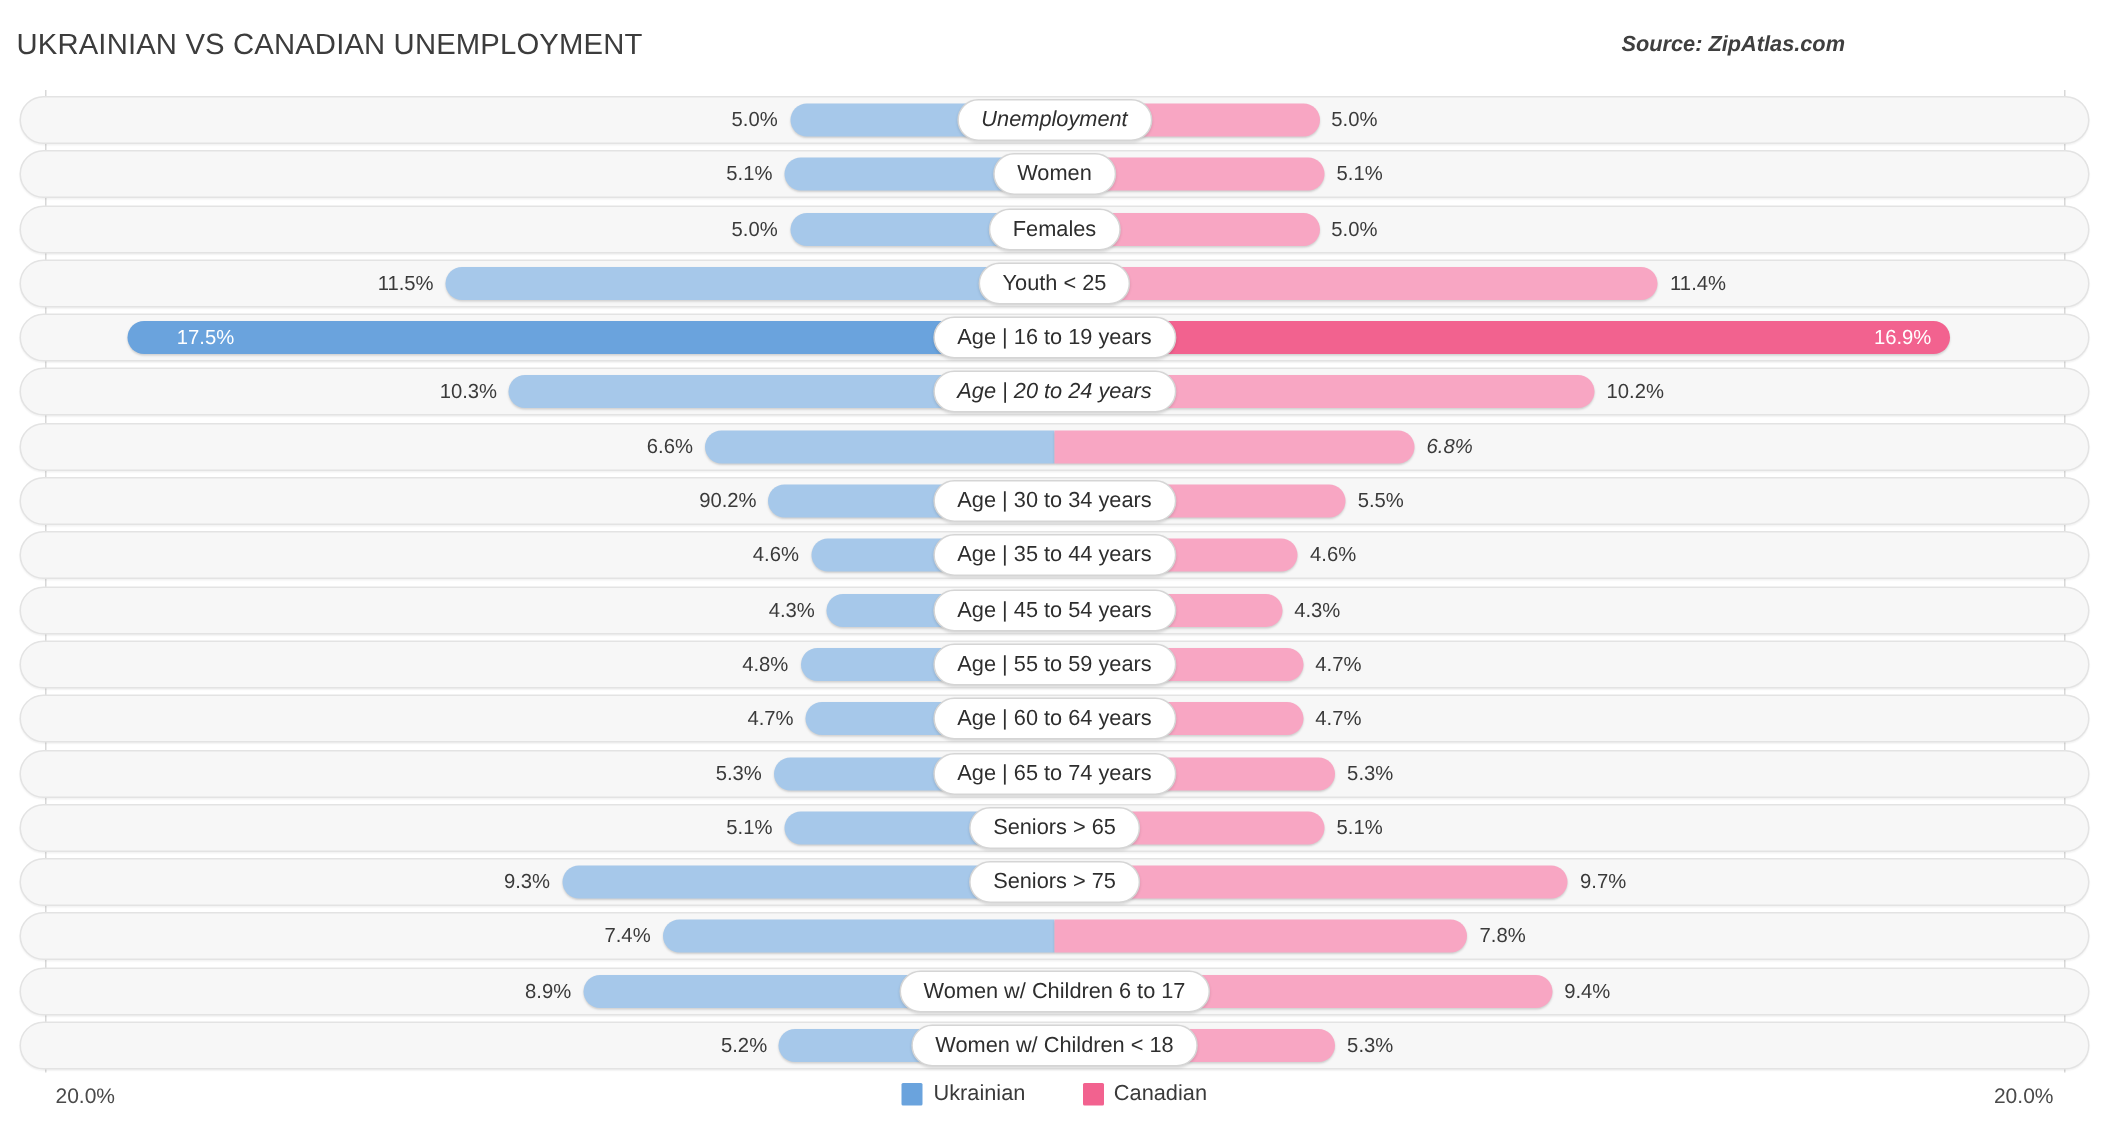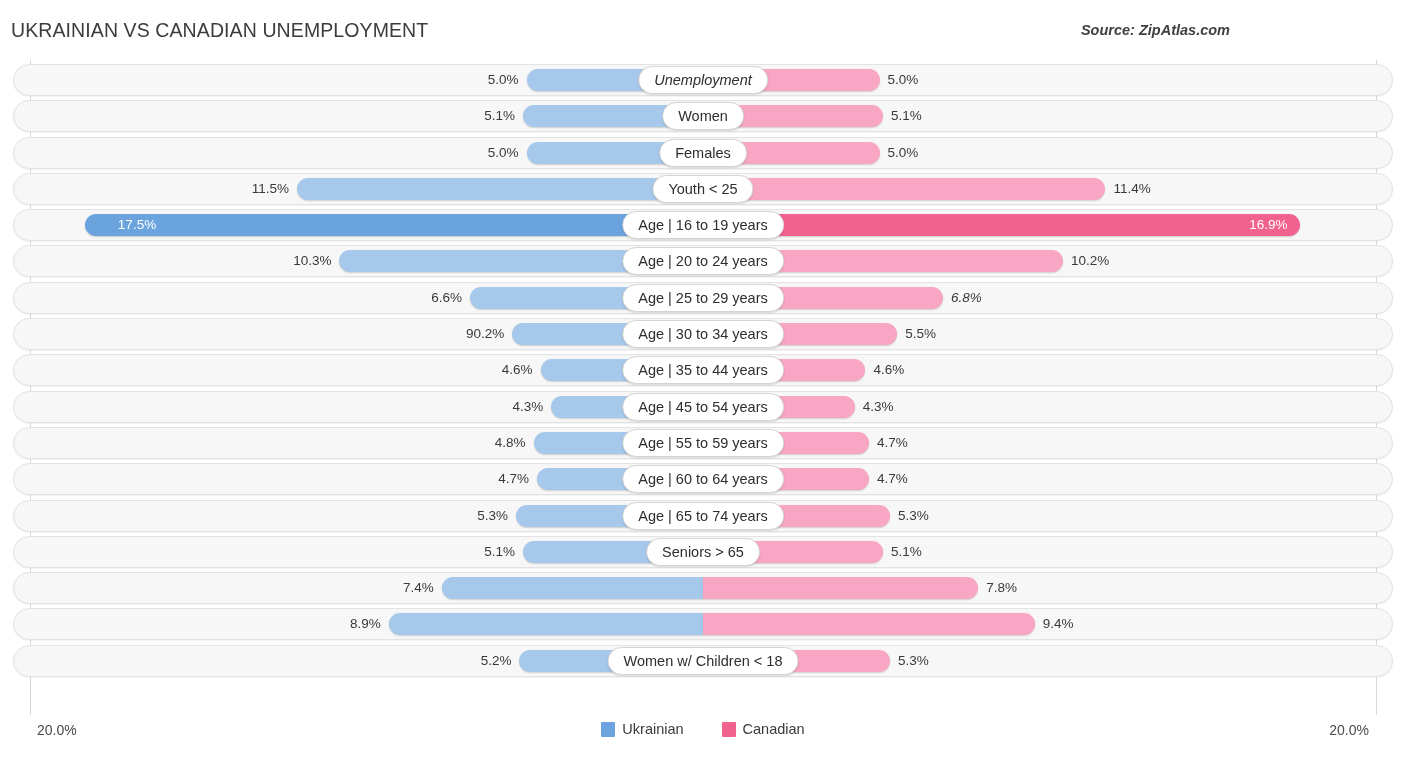--- a/index.html
+++ b/index.html
@@ -216,29 +216,28 @@
           <div class="val val-left inside" style="left: 97px; width: 80px; text-align: center;">17.5%</div>
           <div class="val val-right inside" style="left: 1207.57px; width: 80px; text-align: right;">16.9%</div>
           <div class="pill" style="left: 703px;">Age | 16 to 19 years</div>
         </div>
         <div class="row">
           <div class="row-track"></div>
           <div class="bar bar-left" style="left: 339.41px; width: 363.59px; background: rgb(166, 200, 234);"></div>
           <div class="bar bar-right" style="left: 703px; width: 360.06px; background: rgb(248, 166, 195);"></div>
           <div class="val val-left" style="left: 247.41px; width: 84px;">10.3%</div>
           <div class="val val-right" style="left: 1071.06px; width: 84px;">10.2%</div>
-          <div class="pill" style="left: 703px;">Age | 20 to 24 years</div>
+          <div class="pill" style="left: 703px; font-style: italic;">Age | 20 to 24 years</div>
         </div>
         <div class="row">
           <div class="row-track"></div>
           <div class="bar bar-left" style="left: 470.02px; width: 232.98px; background: rgb(166, 200, 234);"></div>
           <div class="bar bar-right" style="left: 703px; width: 240.04px; background: rgb(248, 166, 195);"></div>
           <div class="val val-left" style="left: 378.02px; width: 84px;">6.6%</div>
           <div class="val val-right" style="left: 951.04px; width: 84px; font-style: italic;">6.8%</div>
-          <div class="pill" style="left: 703px;">Age | 25 to 29 years</div>
         </div>
         <div class="row">
           <div class="row-track"></div>
           <div class="bar bar-left" style="left: 512.38px; width: 190.62px; background: rgb(166, 200, 234);"></div>
           <div class="bar bar-right" style="left: 703px; width: 194.15px; background: rgb(248, 166, 195);"></div>
           <div class="val val-left" style="left: 420.38px; width: 84px;">90.2%</div>
           <div class="val val-right" style="left: 905.15px; width: 84px;">5.5%</div>
           <div class="pill" style="left: 703px;">Age | 30 to 34 years</div>
         </div>
         <div class="row">
@@ -284,31 +283,40 @@
         <div class="row">
           <div class="row-track"></div>
           <div class="bar bar-left" style="left: 522.97px; width: 180.03px; background: rgb(166, 200, 234);"></div>
           <div class="bar bar-right" style="left: 703px; width: 180.03px; background: rgb(248, 166, 195);"></div>
           <div class="val val-left" style="left: 430.97px; width: 84px;">5.1%</div>
           <div class="val val-right" style="left: 891.03px; width: 84px;">5.1%</div>
           <div class="pill" style="left: 703px;">Seniors &gt; 65</div>
         </div>
         <div class="row">
           <div class="row-track"></div>
+          <div class="bar bar-left" style="left: 374.71px; width: 328.29px; background: rgb(166, 200, 234);"></div>
+          <div class="bar bar-right" style="left: 703px; width: 342.41px; background: rgb(248, 166, 195);"></div>
+          <div class="val val-left" style="left: 282.71px; width: 84px;">9.3%</div>
+          <div class="val val-right" style="left: 1053.41px; width: 84px;">9.7%</div>
+          <div class="pill" style="left: 703px;">Seniors &gt; 75</div>
+        </div>
+        <div class="row">
+          <div class="row-track"></div>
           <div class="bar bar-left" style="left: 441.78px; width: 261.22px; background: rgb(166, 200, 234);"></div>
           <div class="bar bar-right" style="left: 703px; width: 275.34px; background: rgb(248, 166, 195);"></div>
           <div class="val val-left" style="left: 349.78px; width: 84px;">7.4%</div>
           <div class="val val-right" style="left: 986.34px; width: 84px;">7.8%</div>
         </div>
         <div class="row">
           <div class="row-track"></div>
           <div class="bar bar-left" style="left: 388.83px; width: 314.17px; background: rgb(166, 200, 234);"></div>
           <div class="bar bar-right" style="left: 703px; width: 331.82px; background: rgb(248, 166, 195);"></div>
           <div class="val val-left" style="left: 296.83px; width: 84px;">8.9%</div>
           <div class="val val-right" style="left: 1042.82px; width: 84px;">9.4%</div>
+          <div class="pill" style="left: 703px;">Women w/ Children 6 to 17</div>
         </div>
         <div class="row">
           <div class="row-track"></div>
           <div class="bar bar-left" style="left: 519.44px; width: 183.56px; background: rgb(166, 200, 234);"></div>
           <div class="bar bar-right" style="left: 703px; width: 187.09px; background: rgb(248, 166, 195);"></div>
           <div class="val val-left" style="left: 427.44px; width: 84px;">5.2%</div>
           <div class="val val-right" style="left: 898.09px; width: 84px;">5.3%</div>
           <div class="pill" style="left: 703px;">Women w/ Children &lt; 18</div>
         </div>
       </div>

